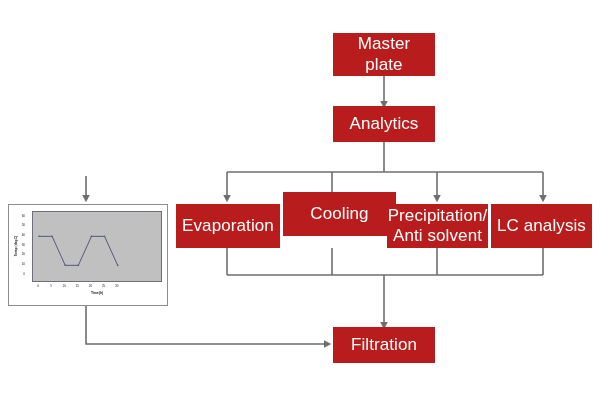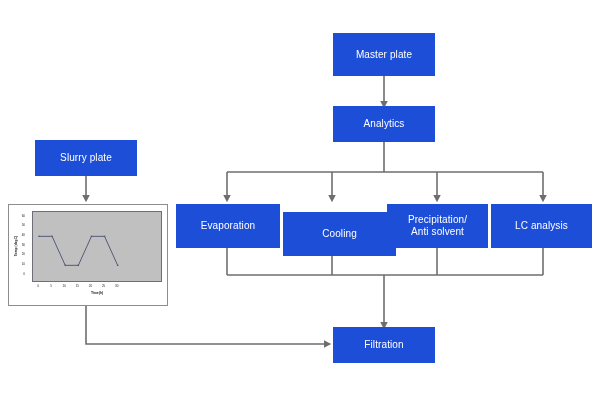--- a/index.html
+++ b/index.html
@@ -30,27 +30,27 @@
     top: 0;
     width: 600px;
     height: 400px;
     z-index: 1;
   }
 
   
   .node {
     position: absolute;
     z-index: 2;
-    background: #1d4ed8;
+    background: #b91c1c;
     color: #ffffff;
     display: flex;
     align-items: center;
     justify-content: center;
     text-align: center;
-    font-size: 10px;
+    font-size: 17px;
     line-height: 1.18;
     letter-spacing: 0.1px;
     box-sizing: border-box;
     padding: 2px 4px;
   }
   .node .l2 { display: block; }
 
   
   #chart-card {
     position: absolute;
@@ -143,29 +143,26 @@
   </svg>
 
   <div class="node" id="n-master" style="left:333px; top:33px; width:102px; height:43px;">
     <span>Master plate</span>
   </div>
 
   <div class="node" id="n-filtration" style="left:333px; top:106px; width:102px; height:36px;">
     <span>Analytics</span>
   </div>
 
-  <div class="node" id="n-slurry" style="left:35px; top:140px; width:102px; height:36px;">
-    <span>Slurry plate</span>
-  </div>
 
   <div class="node" id="n-evap" style="left:176px; top:204px; width:104px; height:44px;">
     <span>Evaporation</span>
   </div>
 
-  <div class="node" id="n-cool" style="left:283px; top:212px; width:113px; height:44px;">
+  <div class="node" id="n-cool" style="left:283px; top:192px; width:113px; height:44px;">
     <span>Cooling</span>
   </div>
 
   <div class="node" id="n-precip" style="left:387px; top:204px; width:101px; height:44px;">
     <div>
       <span>Precipitation/</span>
       <span class="l2">Anti solvent</span>
     </div>
   </div>
 

